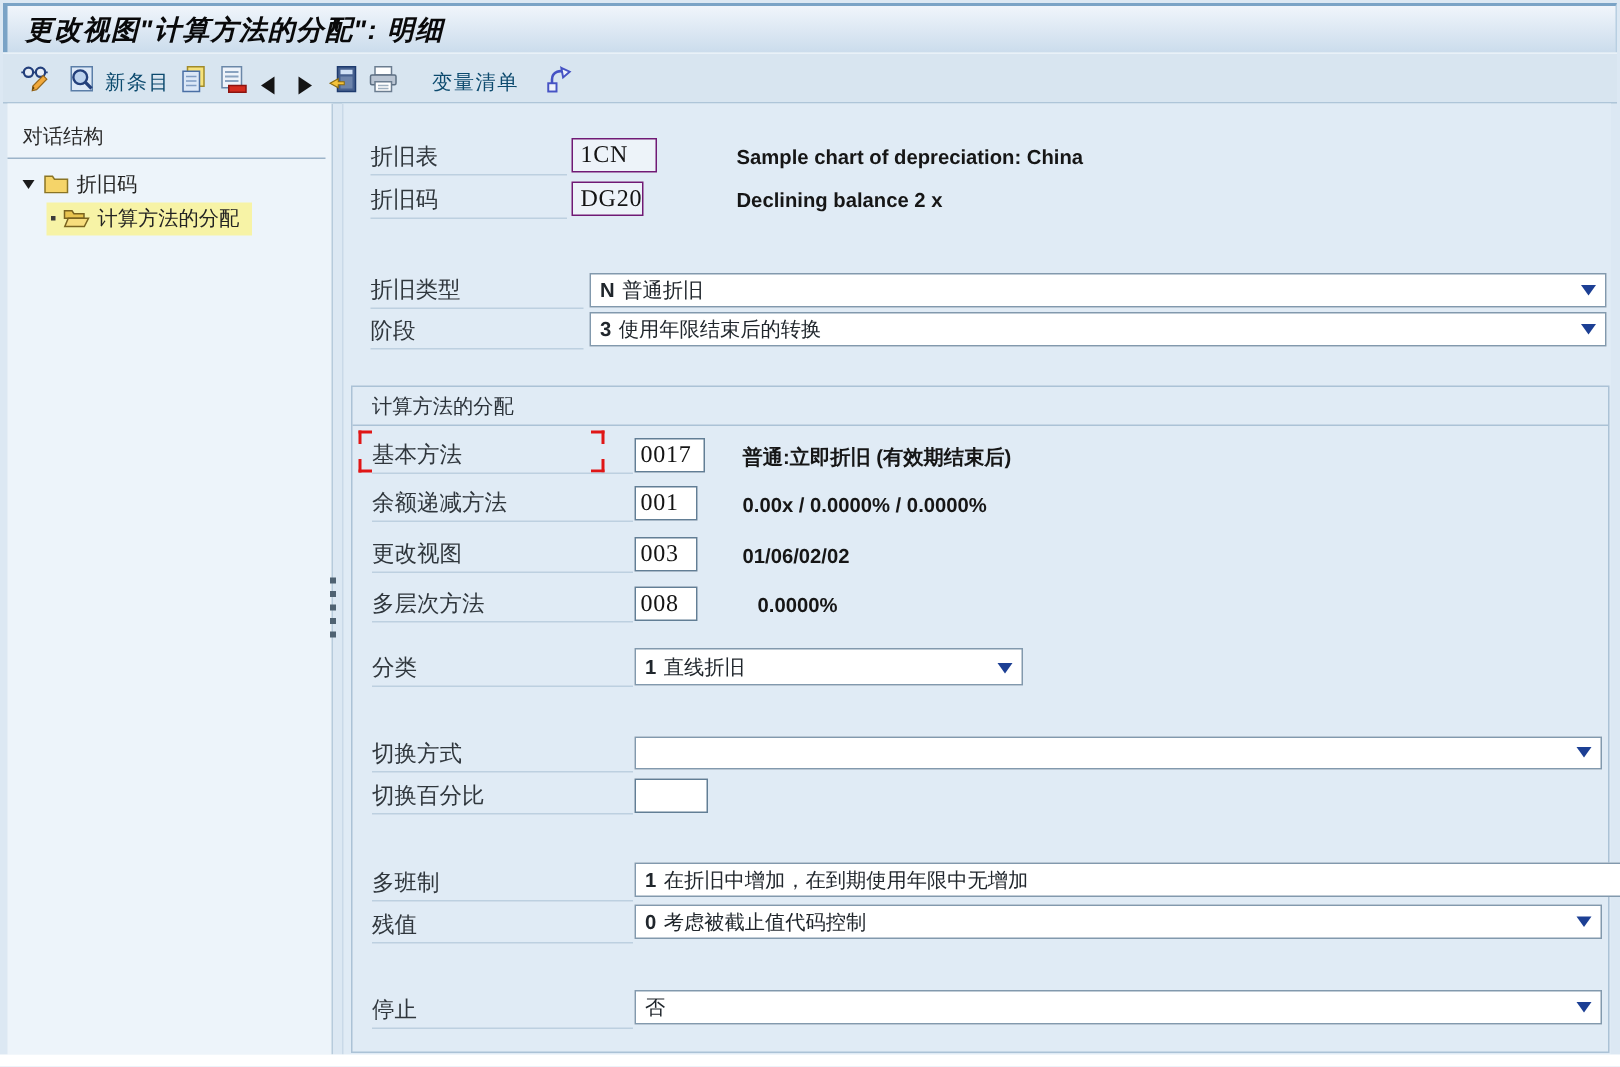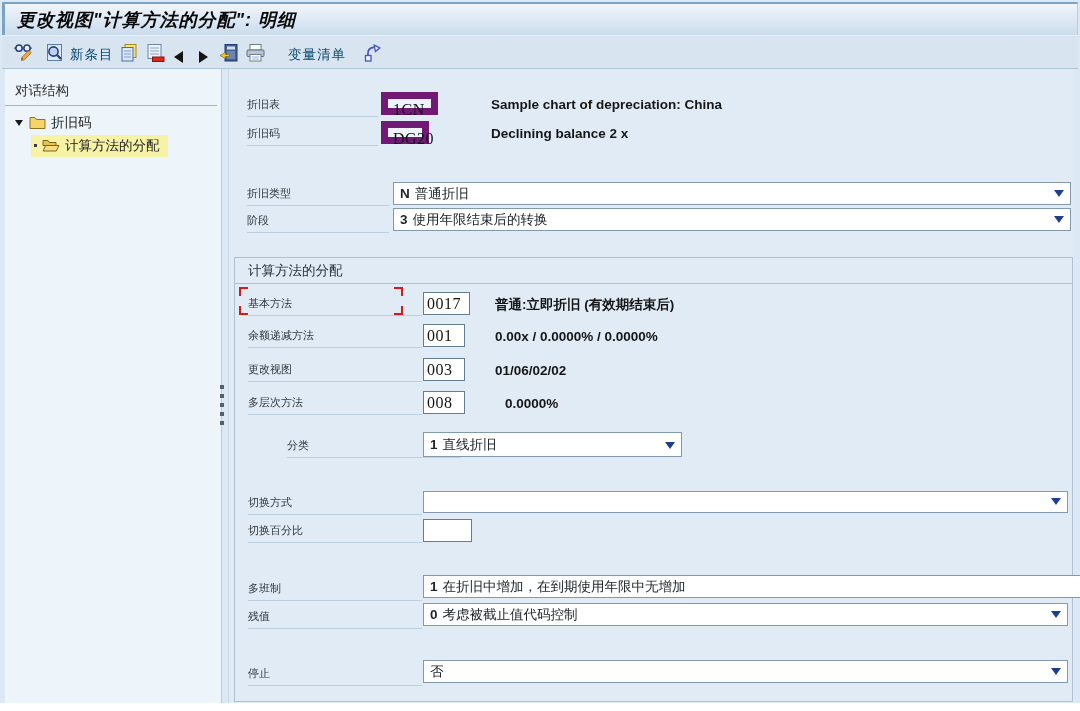--- a/index.html
+++ b/index.html
@@ -35,23 +35,23 @@
   .selwrap{display:inline-flex;align-items:center;background:#f7f3a6;padding:2px 8px 2px 3px;}
   .ficon{margin-right:5px;flex:none;}
 
   .splitter{position:absolute;left:217px;top:314px;width:9px;height:44px;display:flex;flex-direction:column;align-items:center;justify-content:space-between;padding:2px 0;box-sizing:border-box;}
   .splitter b{width:4px;height:4px;background:#4f6272;display:block;}
 
   .main{position:absolute;left:228px;top:0;width:846px;bottom:0;background:#e0ebf5;
     border-left:1px solid #c9d9e8;box-sizing:border-box;}
 
   
-  .flabel{position:absolute;height:23px;line-height:23px;font-size:11px;color:#30373d;
+  .flabel{position:absolute;height:23px;line-height:23px;font-size:15px;color:#30373d;
     border-bottom:1px solid #bdd0e0;white-space:nowrap;}
-  .dispbox{position:absolute;height:23px;line-height:22px;background:#edf3f9;border:7px solid #701a75;
+  .dispbox{position:absolute;height:23px;line-height:22px;background:#edf3f9;border:1px solid #701a75;
     box-sizing:border-box;font-family:"Liberation Serif","DejaVu Serif",serif;font-size:16px;color:#141414;
     padding-left:5px;letter-spacing:0.5px;}
   .inputbox{position:absolute;height:23px;line-height:21px;background:#ffffff;border:1px solid #627e95;
     box-sizing:border-box;font-family:"Liberation Serif","DejaVu Serif",serif;font-size:16px;color:#141414;
     padding-left:3px;letter-spacing:0.5px;}
   .desc{position:absolute;font-size:13.5px;font-weight:bold;color:#161616;white-space:nowrap;height:23px;line-height:23px;}
   .combo{position:absolute;height:23px;background:#ffffff;border:1px solid #8299ad;box-sizing:border-box;
     font-size:13.5px;color:#20262c;line-height:21px;padding-left:6px;white-space:nowrap;overflow:hidden;}
   .combo .code{font-weight:bold;margin-right:5px;}
   .combo .arr{position:absolute;right:6px;top:7px;width:0;height:0;
@@ -242,21 +242,21 @@
         <div class="desc" style="left:260px;top:67px;">0.00x / 0.0000% / 0.0000%</div>
 
         <div class="flabel" style="left:13px;top:100px;width:174px;">更改视图</div>
         <div class="inputbox" style="left:188px;top:100px;width:42px;">003</div>
         <div class="desc" style="left:260px;top:101px;">01/06/02/02</div>
 
         <div class="flabel" style="left:13px;top:133px;width:174px;">多层次方法</div>
         <div class="inputbox" style="left:188px;top:133px;width:42px;">008</div>
         <div class="desc" style="left:270px;top:134px;">0.0000%</div>
 
-        <div class="flabel" style="left:13px;top:176px;width:174px;margin-left:39px;">分类</div>
+        <div class="flabel" style="left:13px;top:176px;width:174px;">分类</div>
         <div class="combo" style="left:188px;top:174px;width:259px;height:25px;line-height:23px;">
           <span class="code">1</span><span>直线折旧</span>
           <span class="arr" style="top:9px;"></span>
         </div>
 
         <div class="flabel" style="left:13px;top:233px;width:174px;">切换方式</div>
         <div class="combo" style="left:188px;top:233px;width:645px;height:22px;">
           <span></span>
           <span class="arr" style="top:6px;"></span>
         </div>

